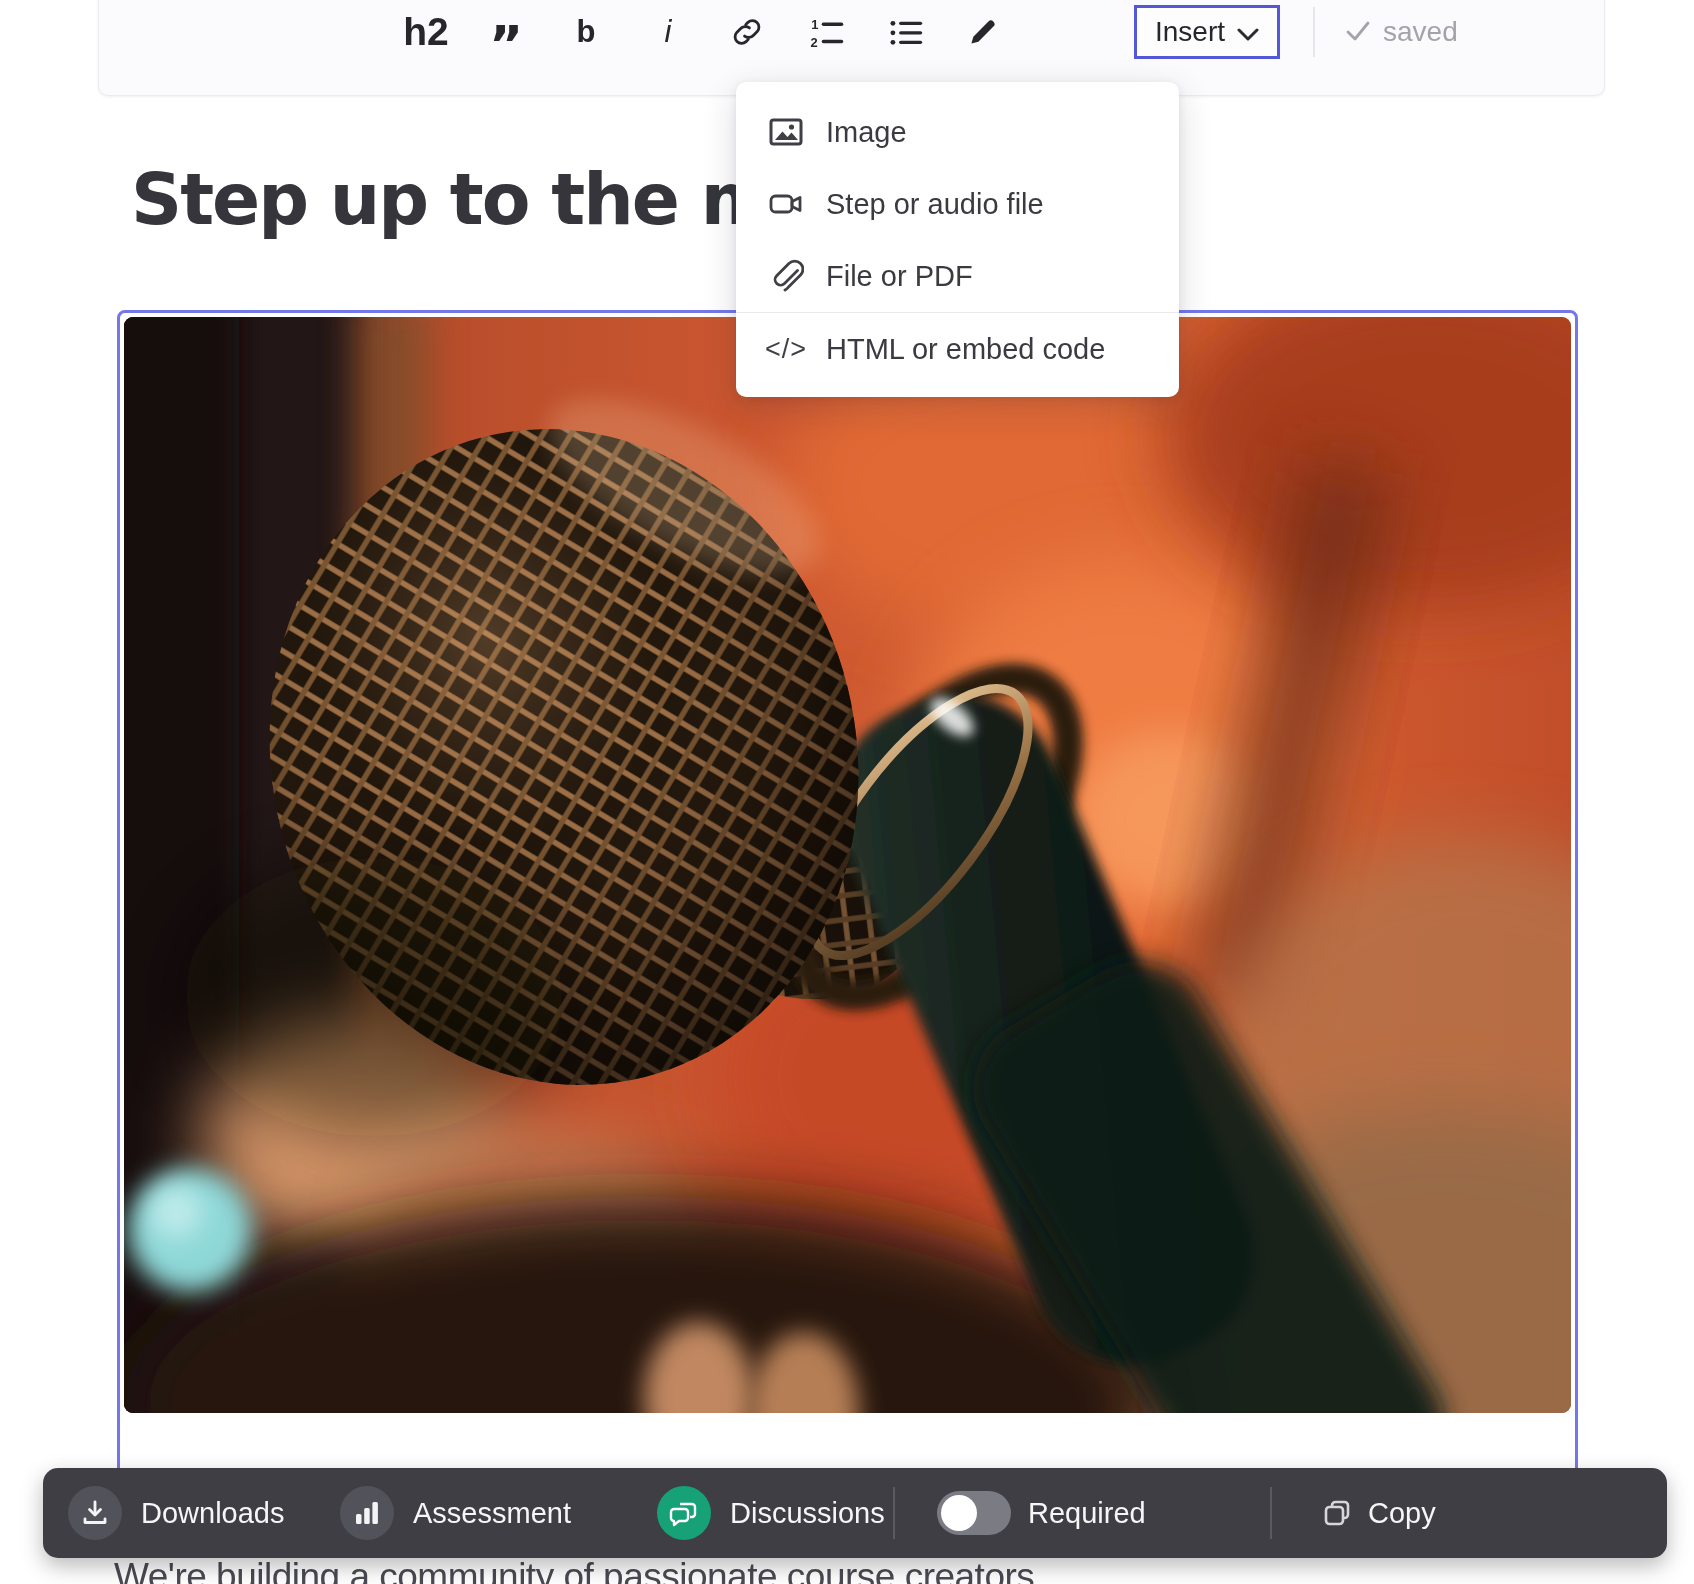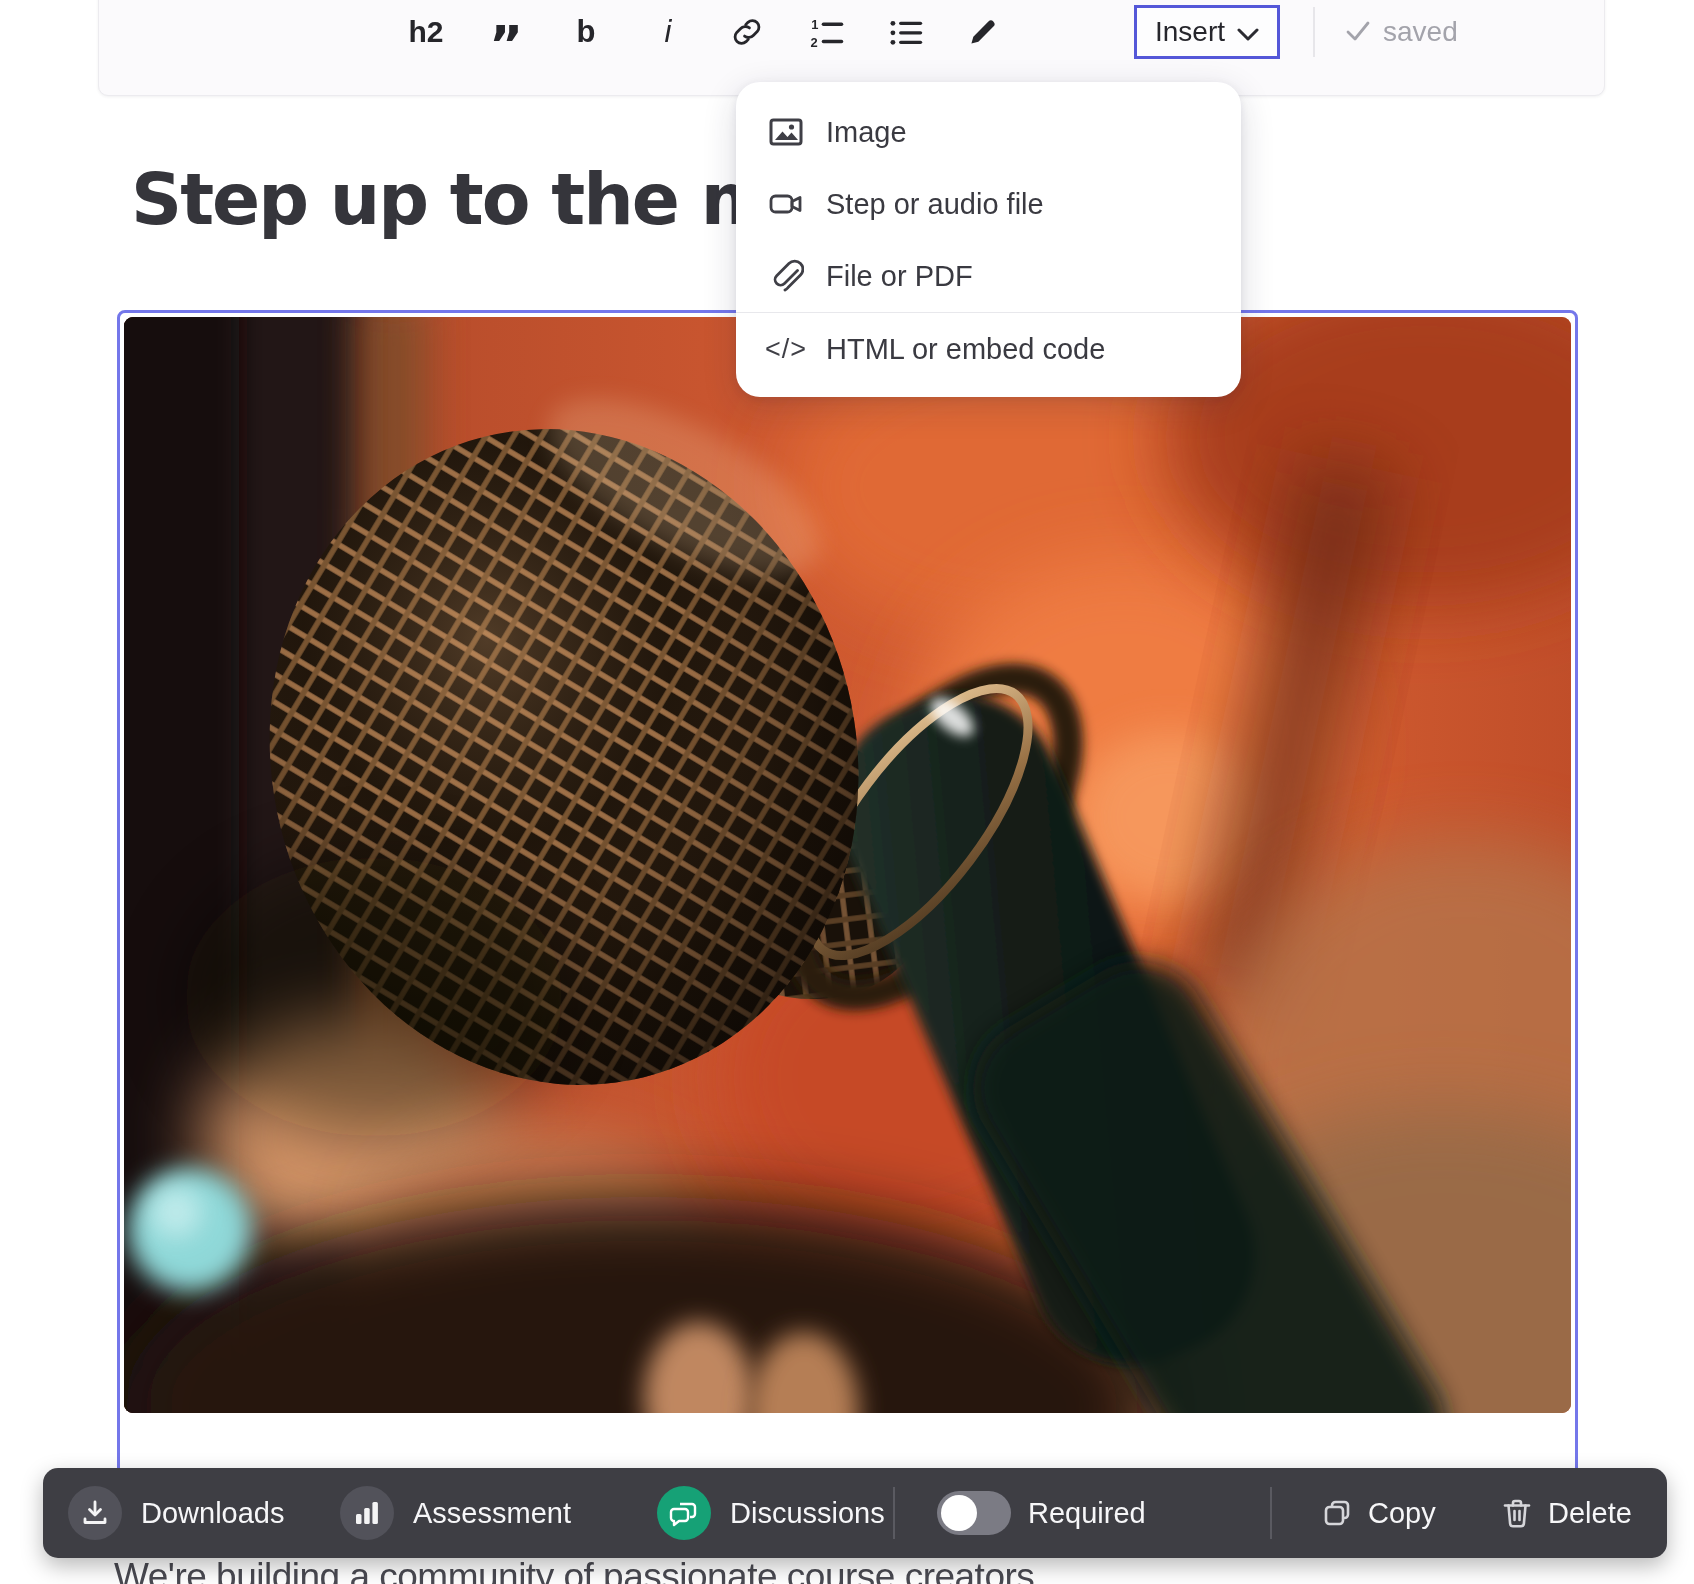--- a/index.html
+++ b/index.html
@@ -7,40 +7,40 @@
               font-family:"Liberation Sans", sans-serif; }
   #app { position:relative; width:1694px; height:1584px; background:#ffffff; overflow:hidden; }
 
   
   .toolbar-card { position:absolute; left:98px; top:-14px; width:1507px; height:110px;
     background:#fbfafc; border:1px solid #ecebef; border-radius:10px;
     box-shadow:0 1px 3px rgba(40,40,60,.07); z-index:3; }
   .tb-icon { position:absolute; top:21px; width:46px; height:48px; display:flex;
     align-items:center; justify-content:center; color:#26262b; cursor:pointer; }
   .tb-icon svg { display:block; }
-  .tb-h2 { font-size:30px; font-weight:700; }
+  .tb-h2 { font-size:39px; font-weight:700; }
   .tb-quote { font-family:"DejaVu Sans", sans-serif; font-size:52px; font-weight:700; line-height:10px; padding-top:26px; }
   .tb-b { font-size:31px; font-weight:800; }
   .tb-i { font-size:31px; font-style:italic; font-weight:500; }
   .insert-btn { position:absolute; left:1035px; top:18px; width:146px; height:54px;
     background:#fdfdfe; border:3px solid #5457d8; border-radius:0;
     display:flex; align-items:center; justify-content:center; gap:12px;
     font-size:28px; color:#26262c; cursor:pointer; z-index:4; }
   .tb-divider { position:absolute; left:1214px; top:20px; width:2px; height:50px; background:#e7e6ea; }
   .saved-wrap { position:absolute; left:1247px; top:0; height:90px; display:flex;
     align-items:center; gap:13px; color:#a3a3ab; font-size:28px; }
 
   
   .page-heading { position:absolute; left:131px; top:158px; font-size:71px; font-weight:800;
     letter-spacing:-2px; color:#35353b; z-index:2; white-space:nowrap;
     font-family:"DejaVu Sans","Liberation Sans",sans-serif; }
 
   
-  .insert-menu { position:absolute; left:736px; top:82px; width:505px; background:#ffffff;
-    border-radius:24px; box-shadow:0 10px 34px rgba(30,30,60,.16), 0 2px 8px rgba(30,30,60,.08);
+  .insert-menu { position:absolute; left:736px; top:82px; width:443px; background:#ffffff;
+    border-radius:10px; box-shadow:0 10px 34px rgba(30,30,60,.16), 0 2px 8px rgba(30,30,60,.08);
     padding:14px 0 12px 0; z-index:10; }
   .menu-item { height:72px; display:flex; align-items:center; padding-left:30px; gap:20px;
     font-size:29px; color:#3a3a41; cursor:pointer; }
   .menu-item .mi-icon { width:40px; display:flex; justify-content:center; color:#3f3f46; }
   .menu-sep { height:1px; background:#e8e8ec; margin:0; }
   .code-glyph { font-size:27px; font-weight:500; color:#3f3f46; letter-spacing:1px; }
 
   
   .image-block-outline { position:absolute; left:117px; top:310px; width:1461px; height:1180px;
     border:3px solid #7477ea; border-radius:8px; z-index:1; }
@@ -316,27 +316,15 @@
     <div class="bar-item" style="left:1278px; gap:15px">
       <span>
         <svg width="32" height="32" viewBox="0 0 32 32" fill="none" stroke="#d6d6da" stroke-width="2.6" stroke-linejoin="round">
           <rect x="5" y="10" width="17" height="17" rx="3.5"></rect>
           <path d="M11 10 V8.5 A3.5 3.5 0 0 1 14.5 5 h9 A3.5 3.5 0 0 1 27 8.5 v9 a3.5 3.5 0 0 1 -3.5 3.5 H22"></path>
         </svg>
       </span>
       <span>Copy</span>
     </div>
 
-    <div class="bar-item" style="left:1458px; gap:15px">
-      <span>
-        <svg width="32" height="32" viewBox="0 0 32 32" fill="none" stroke="#d6d6da" stroke-width="2.6" stroke-linecap="round" stroke-linejoin="round">
-          <path d="M4 8.5 h24"></path>
-            <path d="M12 8.5 V6 a2 2 0 0 1 2-2 h4 a2 2 0 0 1 2 2 v2.5"></path>
-          <path d="M7.5 8.5 l1.6 18 a3 3 0 0 0 3 2.7 h7.8 a3 3 0 0 0 3-2.7 l1.6-18"></path>
-          <path d="M13.5 14 v9"></path>
-            <path d="M18.5 14 v9"></path>
-        </svg>
-      </span>
-      <span>Delete</span>
-    </div>
   </div>
 
 </div>
 
 </body></html>

